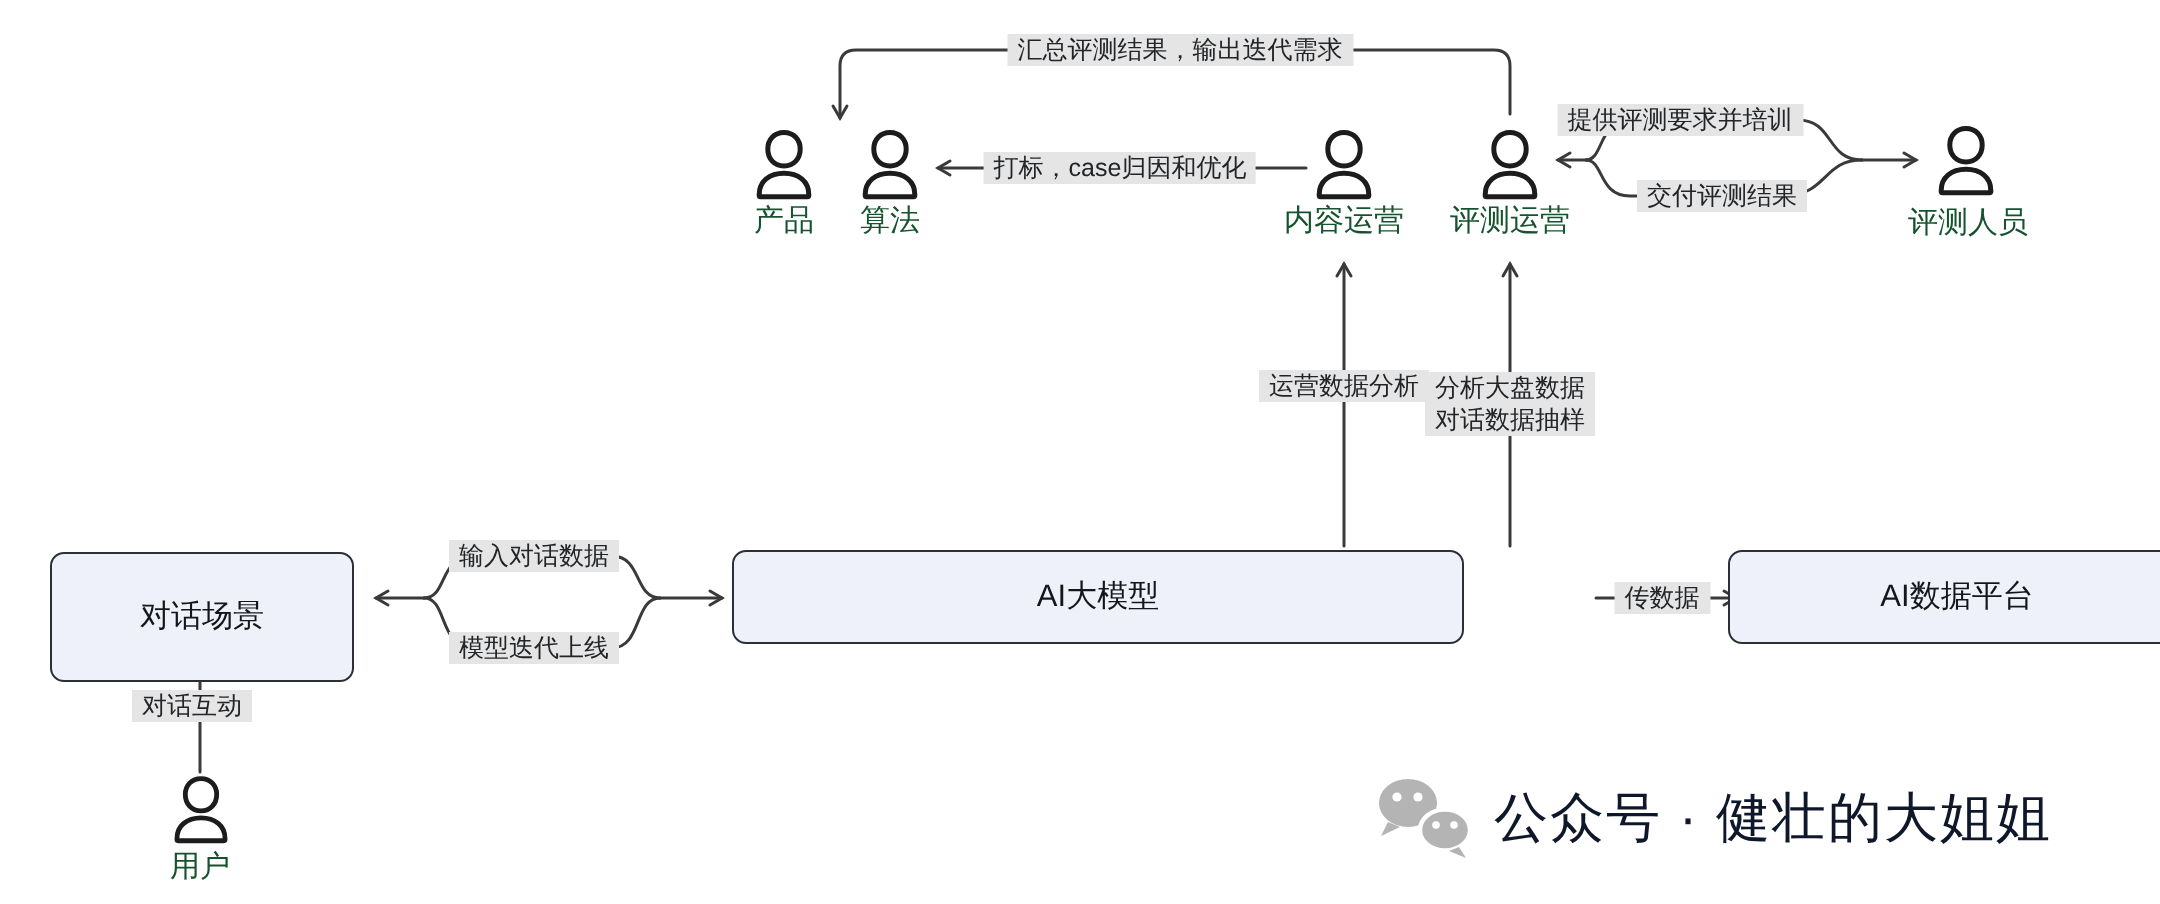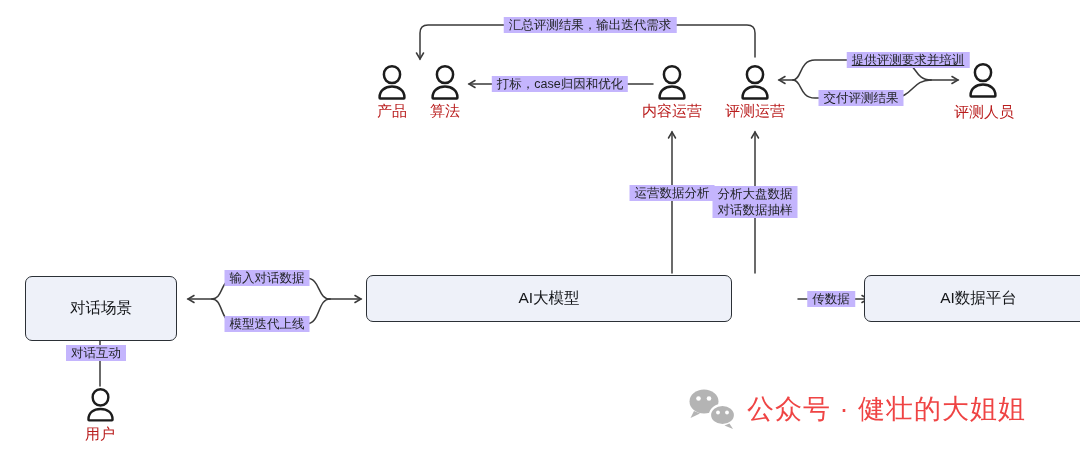--- a/index.html
+++ b/index.html
@@ -10,31 +10,31 @@
   .wires{position:absolute;left:0;top:0;width:1080px;height:452px;}
   .node{
     position:absolute;display:flex;align-items:center;justify-content:center;
     background:#eef1f9;border:1.5px solid #2b3036;border-radius:7px;
     font-size:15.5px;color:#141619;box-sizing:border-box;white-space:nowrap;
   }
   .node-dialog-scene{left:25px;top:276px;width:152px;height:65px;}
   .node-ai-model{left:366px;top:275px;width:366px;height:47px;}
   .node-ai-data-platform{left:864px;top:275px;width:229px;height:47px;}
   .edge-label{
-    position:absolute;transform:translate(-50%,-50%);background:#c4b5fd;
+    position:absolute;transform:translate(-50%,-50%);background:#e5e5e5;
     padding:0 5px;font-size:12.5px;line-height:16px;white-space:nowrap;color:#222427;
     text-align:center;
   }
   .actor-label{
     position:absolute;transform:translateX(-50%);font-size:15px;line-height:17px;
-    color:#b91c1c;white-space:nowrap;
+    color:#14532d;white-space:nowrap;
   }
   .watermark{
     position:absolute;left:684px;top:386px;display:flex;align-items:center;gap:9px;
-    color:#ef4444;font-size:27px;letter-spacing:1px;white-space:nowrap;
+    color:#0f172a;font-size:27px;letter-spacing:1px;white-space:nowrap;
   }
 </style>
 </head>
 <body>
 
 <div class="canvas">
 
   <svg class="wires" viewBox="0 0 1080 452">
     <defs>
       <marker id="arw" viewBox="0 0 10 10" refX="7.5" refY="5" markerWidth="10" markerHeight="10" orient="auto-start-reverse" markerUnits="userSpaceOnUse">
@@ -84,21 +84,21 @@
 
   <div class="actor-label" style="left:392px;top:102px;">产品</div>
   <div class="actor-label" style="left:445px;top:102px;">算法</div>
   <div class="actor-label" style="left:672px;top:102px;">内容运营</div>
   <div class="actor-label" style="left:755px;top:102px;">评测运营</div>
   <div class="actor-label" style="left:984px;top:103px;">评测人员</div>
   <div class="actor-label" style="left:100px;top:425px;">用户</div>
 
   <div class="edge-label" style="left:590px;top:25px;">汇总评测结果，输出迭代需求</div>
   <div class="edge-label" style="left:560px;top:84px;">打标，case归因和优化</div>
-  <div class="edge-label" style="left:908px;top:60px;text-decoration:underline;">提供评测要求并培训</div>
+  <div class="edge-label" style="left:840px;top:60px;">提供评测要求并培训</div>
   <div class="edge-label" style="left:861px;top:98px;">交付评测结果</div>
   <div class="edge-label" style="left:672px;top:193px;">运营数据分析</div>
   <div class="edge-label" style="left:755px;top:202px;">
     <div>分析大盘数据</div>
     <div>对话数据抽样</div>
   </div>
   <div class="edge-label" style="left:267px;top:278px;text-align:center;">输入对话数据</div>
   <div class="edge-label" style="left:267px;top:324px;">模型迭代上线</div>
   <div class="edge-label" style="left:831px;top:299px;">传数据</div>
   <div class="edge-label" style="left:96px;top:353px;">对话互动</div>

